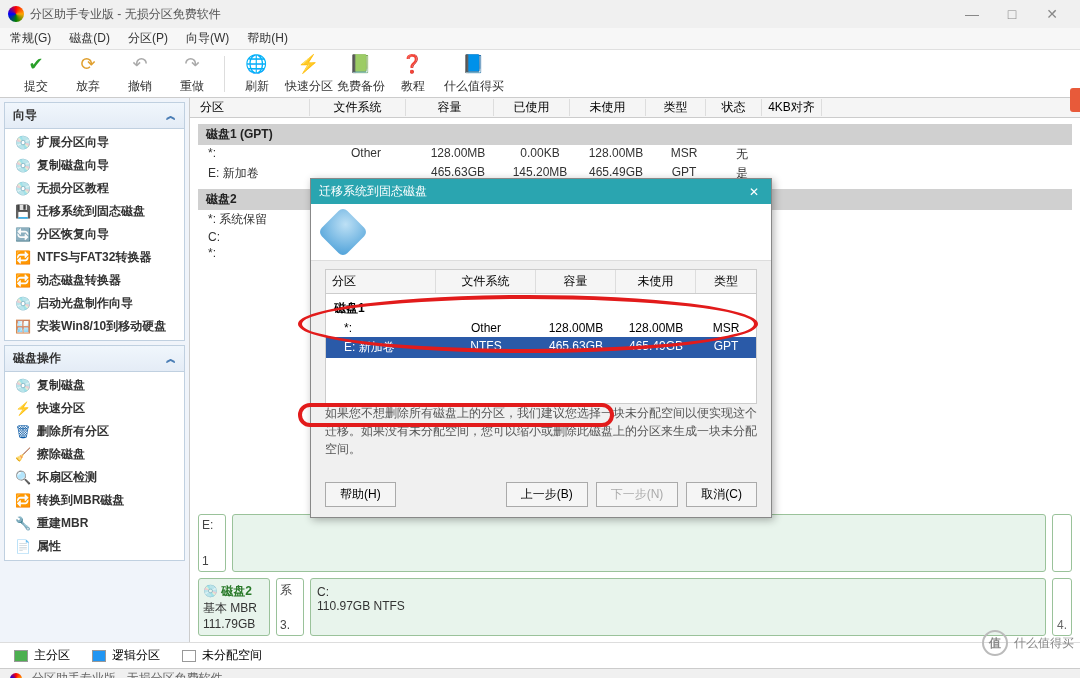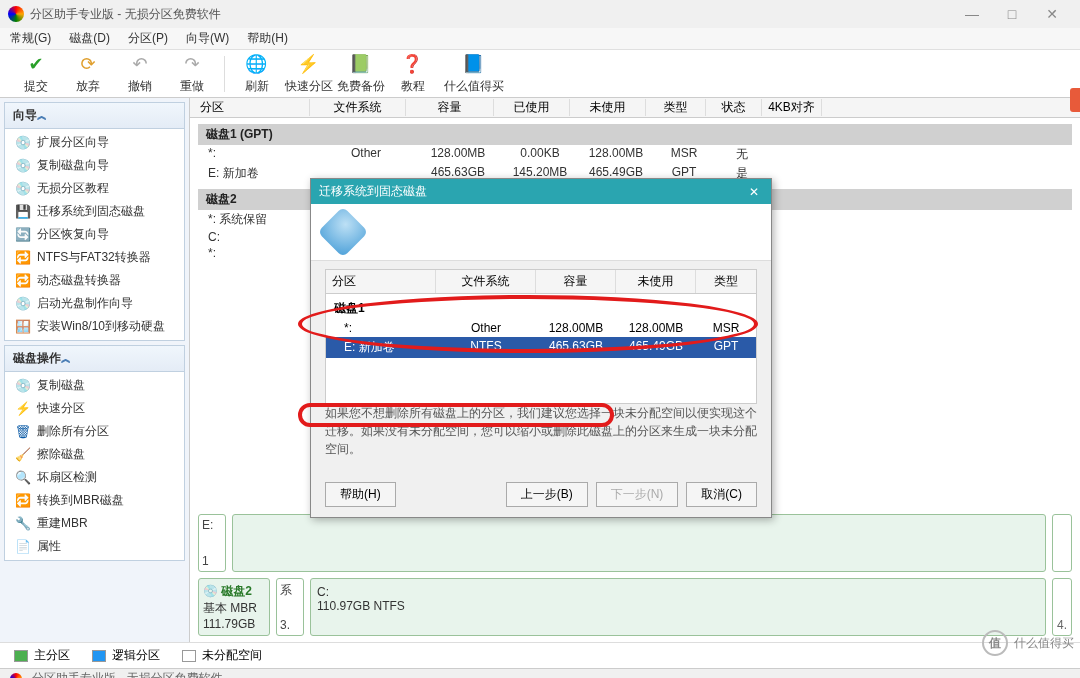--- a/index.html
+++ b/index.html
@@ -15,26 +15,26 @@
 
 .toolbar { height: 48px; background: #fff; display: flex; align-items: center; padding: 0 10px; border-bottom: 1px solid #ccc; }
 .tool-btn { width: 52px; display: flex; flex-direction: column; align-items: center; gap: 2px; cursor: pointer; color: #333; }
 .tool-btn.wide { width: 70px; }
 .tool-ico { width: 24px; height: 24px; display: flex; align-items: center; justify-content: center; font-size: 18px; }
 .tool-sep { width: 1px; height: 36px; background: #ddd; margin: 0 6px; }
 
 .main { display: flex; height: 544px; }
 .sidebar { width: 190px; background: #f0f4fa; border-right: 1px solid #ccc; display: flex; flex-direction: column; padding: 4px; gap: 4px; }
 .panel { background: #fff; border: 1px solid #c0d0e0; }
-.panel-hd { background: linear-gradient(#f0f6fc,#e4ecf6); padding: 4px 8px; font-weight: bold; color: #333; display: flex; justify-content: flex-start; align-items: center; border-bottom: 1px solid #c0d0e0; }
+.panel-hd { background: linear-gradient(#f0f6fc,#e4ecf6); padding: 4px 8px; font-weight: bold; color: #333; display: flex; justify-content: space-between; align-items: center; border-bottom: 1px solid #c0d0e0; }
 .panel-hd .chev { color: #4a7db5; font-size: 10px; }
 .panel-bd { padding: 2px 0; }
 .side-item { display: flex; align-items: center; gap: 6px; padding: 3px 10px; cursor: pointer; color: #0a5aa6; }
 .side-item .si-ico { width: 16px; height: 16px; display: inline-flex; align-items: center; justify-content: center; font-size: 13px; }
-.side-item span.lbl { color: #333; }
+.side-item span.lbl { color: #333; font-weight: bold; }
 
 .content { flex: 1; display: flex; flex-direction: column; background: #fff; position: relative; }
 .grid-hd { display: flex; border-bottom: 1px solid #ccc; background: #f5f5f5; height: 20px; align-items: center; }
 .grid-hd > div { border-right: 1px solid #ddd; padding: 0 6px; text-align: center; }
 .c-part{width:120px;text-align:left!important;padding-left:10px!important}.c-fs{width:96px}.c-cap{width:88px}.c-used{width:76px}.c-free{width:76px}.c-type{width:60px}.c-stat{width:56px}.c-4k{width:60px}
 
 .disk-section { margin: 6px 8px 0 8px; }
 .disk-title { background: #d0d0d0; padding: 2px 8px; font-weight: bold; color: #222; }
 .grid-row { display: flex; padding: 1px 0; color: #333; }
 .grid-row > div { padding: 0 6px; text-align: center; }

